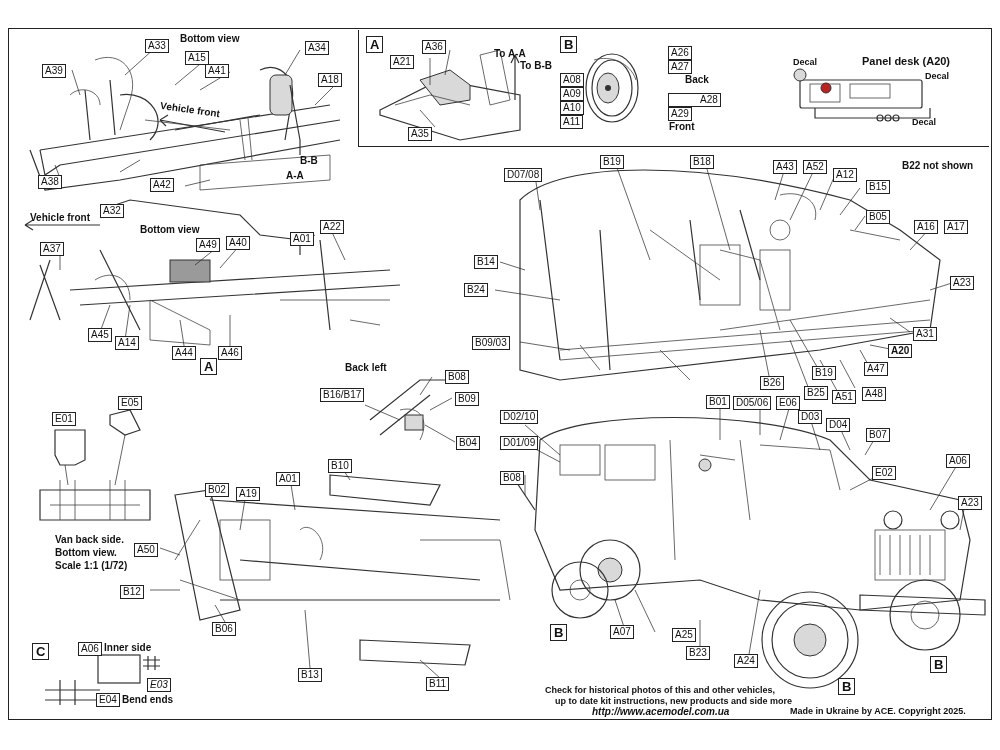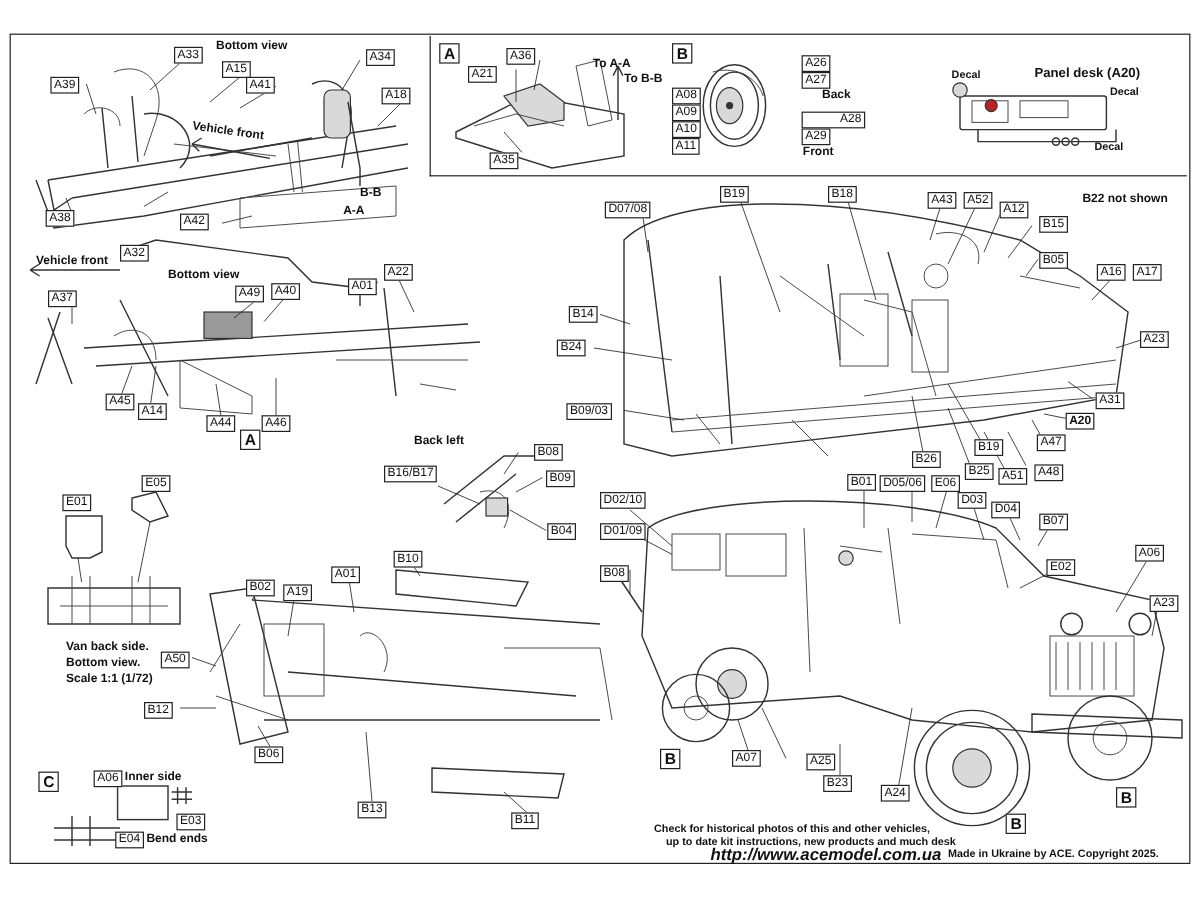--- a/index.html
+++ b/index.html
@@ -254,21 +254,21 @@
   <span class="lbl" style="left:236px;top:487px;">A19</span>
   <span class="lbl" style="left:134px;top:543px;">A50</span>
   <span class="lbl" style="left:120px;top:585px;">B12</span>
   <span class="lbl" style="left:212px;top:622px;">B06</span>
   <span class="lbl" style="left:298px;top:668px;">B13</span>
   <span class="lbl" style="left:426px;top:677px;">B11</span>
 
   <span class="big" style="left:32px;top:643px;">C</span>
   <span class="lbl" style="left:78px;top:642px;">A06</span>
   <span class="txt bold" style="left:104px;top:642px;">Inner side</span>
-  <span class="lbl" style="left:147px;top:678px;">E03</span>
+  <span class="lbl" style="left:147px;top:678px;font-style:italic;">E03</span>
   <span class="lbl" style="left:96px;top:693px;">E04</span>
   <span class="txt bold" style="left:122px;top:694px;">Bend ends</span>
 
   <span class="lbl" style="left:500px;top:410px;">D02/10</span>
   <span class="lbl" style="left:500px;top:436px;">D01/09</span>
   <span class="lbl" style="left:706px;top:395px;">B01</span>
   <span class="lbl" style="left:733px;top:396px;">D05/06</span>
   <span class="lbl" style="left:776px;top:396px;">E06</span>
   <span class="lbl" style="left:798px;top:410px;">D03</span>
   <span class="lbl" style="left:826px;top:418px;">D04</span>
@@ -279,16 +279,16 @@
   <span class="lbl" style="left:958px;top:496px;">A23</span>
   <span class="lbl" style="left:610px;top:625px;">A07</span>
   <span class="lbl" style="left:643px;top:628px;margin-left:29px;">A25</span>
   <span class="lbl" style="left:686px;top:646px;">B23</span>
   <span class="lbl" style="left:734px;top:654px;">A24</span>
   <span class="big" style="left:550px;top:624px;">B</span>
   <span class="big" style="left:838px;top:678px;">B</span>
   <span class="big" style="left:930px;top:656px;">B</span>
 
   <span class="txt bold" style="left:545px;top:684px;font-size:9px;">Check for historical photos of this and  other vehicles,</span>
-  <span class="txt bold" style="left:555px;top:695px;font-size:9px;">up to date kit instructions, new products and much desk</span>
-  <span class="txt bold" style="left:592px;top:706px;font-size:14px;font-style:italic;">http://www.acemodel.com.ua</span>
+  <span class="txt bold" style="left:555px;top:695px;font-size:9px;">up to date kit instructions, new products and side more</span>
+  <span class="txt bold" style="left:592px;top:706px;font-size:10px;font-style:italic;">http://www.acemodel.com.ua</span>
   <span class="txt bold" style="left:790px;top:705px;font-size:9px;">Made in Ukraine by ACE. Copyright 2025.</span>
 </div>
 
 </body></html>

